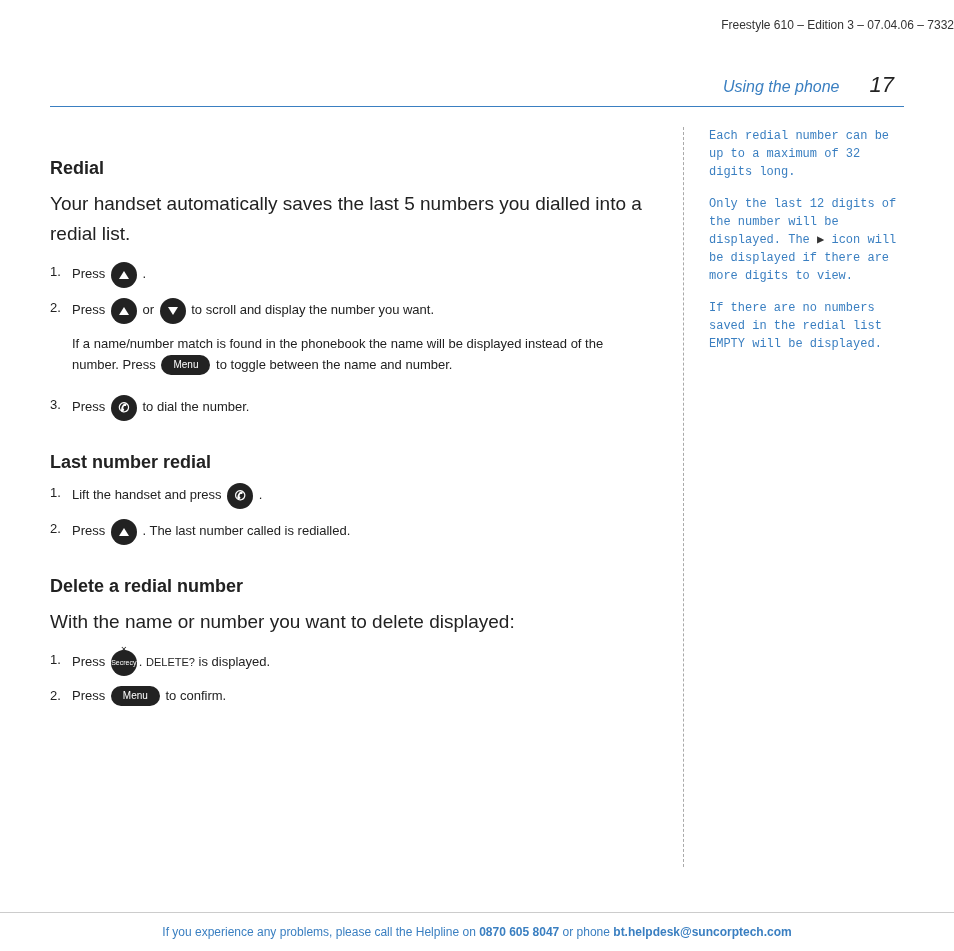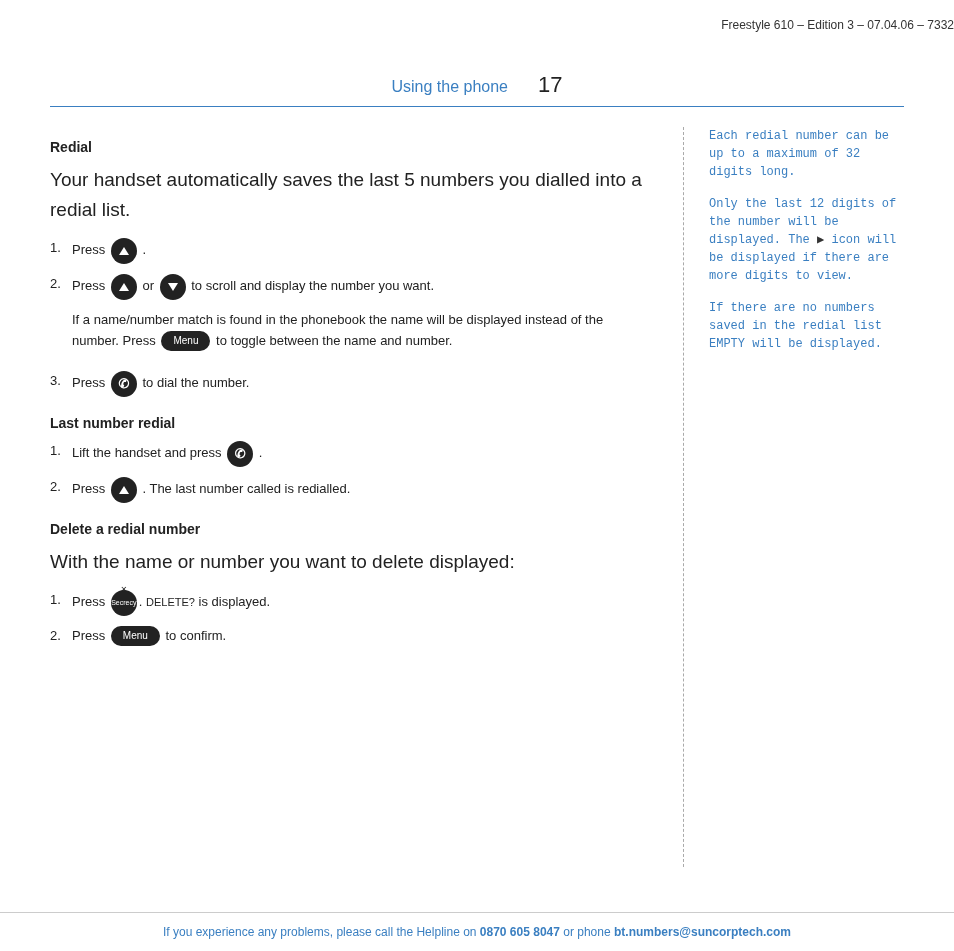--- a/index.html
+++ b/index.html
@@ -15,23 +15,24 @@
 
     .page-header {
       text-align: right;
       padding: 18px 0 10px 0;
       font-size: 12px;
       color: #333;
     }
 
     .top-right-header {
       display: flex;
-      justify-content: center;
+      justify-content: flex-end;
       align-items: baseline;
       padding: 30px 60px 8px 60px;
+      font-style: italic;
     }
 
     .section-title {
       color: #3a7fc1;
       font-size: 16px;
     }
 
     .page-number {
       font-size: 22px;
       color: #222;
@@ -65,23 +66,23 @@
       line-height: 1.5;
     }
 
     .right-col p {
       margin-bottom: 14px;
       font-family: Liberation Mono, monospace;
     }
 
     .section-heading {
       font-weight: bold;
-      font-size: 14px;
+      font-size: 18px;
       margin-bottom: 10px;
-      margin-top: 12px;
+      margin-top: 31px;
     }
 
     .intro-text {
       margin-bottom: 12px;
       line-height: 1.6;
       font-size: 19px;
     }
 
     .numbered-list {
       list-style: none;
@@ -351,14 +352,14 @@
     <p>Each redial number can be up to a maximum of 32 digits long.</p>
     <p>
       Only the last 12 digits of the number will be displayed. The <span class="right-arrow">▶</span> icon will be displayed if there are more digits to view.
     </p>
     <p>If there are no numbers saved in the redial list EMPTY will be displayed.</p>
   </div>
 
 </div>
 
 <div class="footer">
-  <span>If you experience any problems, please call the Helpline on </span><strong>0870 605 8047</strong><span> or phone </span><strong>bt.numbers@suncorptech.com</strong>
+  <span>If you experience any problems, please call the Helpline on </span><strong>0870 605 8047</strong><span> or phone </span><strong>bt.helpdesk@suncorptech.com</strong>
 </div>
 
 </body></html>

